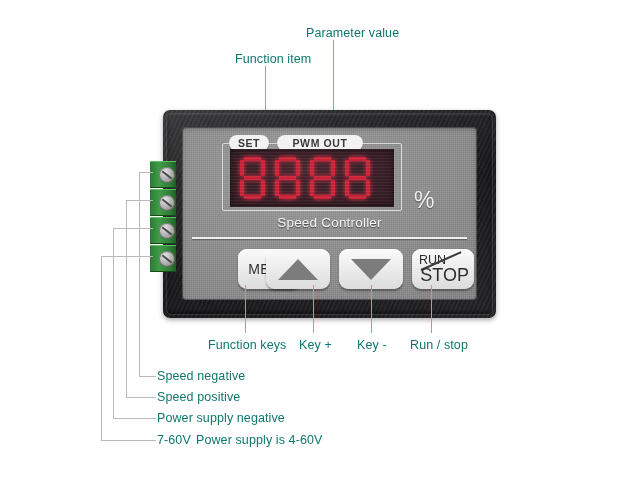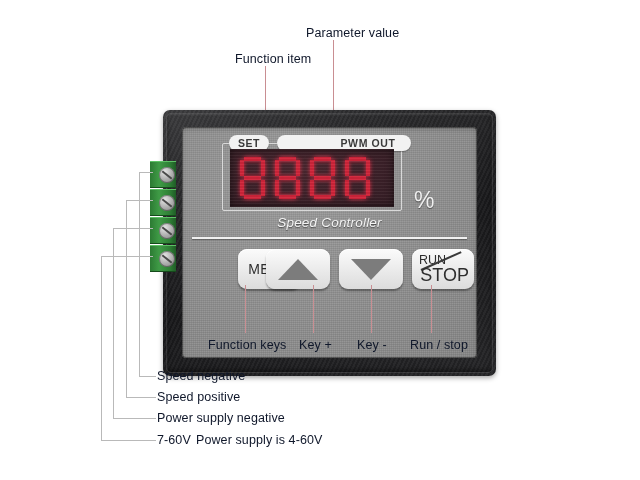--- a/index.html
+++ b/index.html
@@ -12,39 +12,39 @@
     height: 480px;
     position: relative;
     overflow: hidden;
     font-family: "Liberation Sans", sans-serif;
     -webkit-font-smoothing: antialiased;
   }
   .lbl {
     position: absolute;
     font-family: "Liberation Sans", sans-serif;
     font-size: 12.5px;
-    color: #0f172a;
+    color: #0f766e;
     white-space: nowrap;
     letter-spacing: 0.1px;
   }
   .leader {           
     position: absolute;
     background: #b9b9b9;
   }
   .leader-v { width: 1px; }
   .leader-h { height: 1px; }
   .leader-pink { background: #c98e92; }
 
   
   #device {
     position: absolute;
     left: 163px;
     top: 110px;
     width: 333px;
-    height: 266px;
+    height: 208px;
   }
   .shell-outer {
     position: absolute;
     inset: 0;
     border-radius: 7px;
     background:
       linear-gradient(160deg, #3b3b3d 0%, #2a2a2c 22%, #19191b 55%, #242426 100%);
     box-shadow: 0 2px 5px rgba(0,0,0,.35);
   }
   .shell-outer::after{
@@ -134,41 +134,40 @@
     border-radius: 8px;
     color: #3a3a3a;
     font-size: 10.5px;
     font-weight: 700;
     letter-spacing: .6px;
     display: flex; align-items: center; justify-content: center;
     box-shadow: 0 1px 1px rgba(0,0,0,.3);
     font-family: "Liberation Sans", sans-serif;
   }
   #pill-set { left: 47px; top: 8px; width: 40px; height: 16px; }
-  #pill-pwm { left: 95px; top: 8px; width: 86px; height: 16px; padding-left: 48px; }
+  #pill-pwm { left: 95px; top: 8px; width: 86px; height: 16px; }
 
   .pct {
     position: absolute;
     left: 232px; top: 60px;
     color: #f0f0f0;
     font-size: 23px;
     font-weight: 400;
     font-family: "Liberation Sans", sans-serif;
     text-shadow: 0 1px 1px rgba(0,0,0,.45);
   }
   .brand {
     position: absolute;
     left: 0; right: 0; top: 88px;
     text-align: center;
     color: #f4f4f4;
     font-size: 13.5px;
     font-family: "Liberation Sans", sans-serif;
     text-shadow: 0 1px 1px rgba(0,0,0,.5);
     letter-spacing: .2px;
-    font-style: italic;
   }
   .divider {
     position: absolute;
     left: 10px; right: 10px; top: 110px;
     height: 2px;
     background: #f0f0f0;
     box-shadow: 0 1px 1px rgba(0,0,0,.35);
   }
 
   

